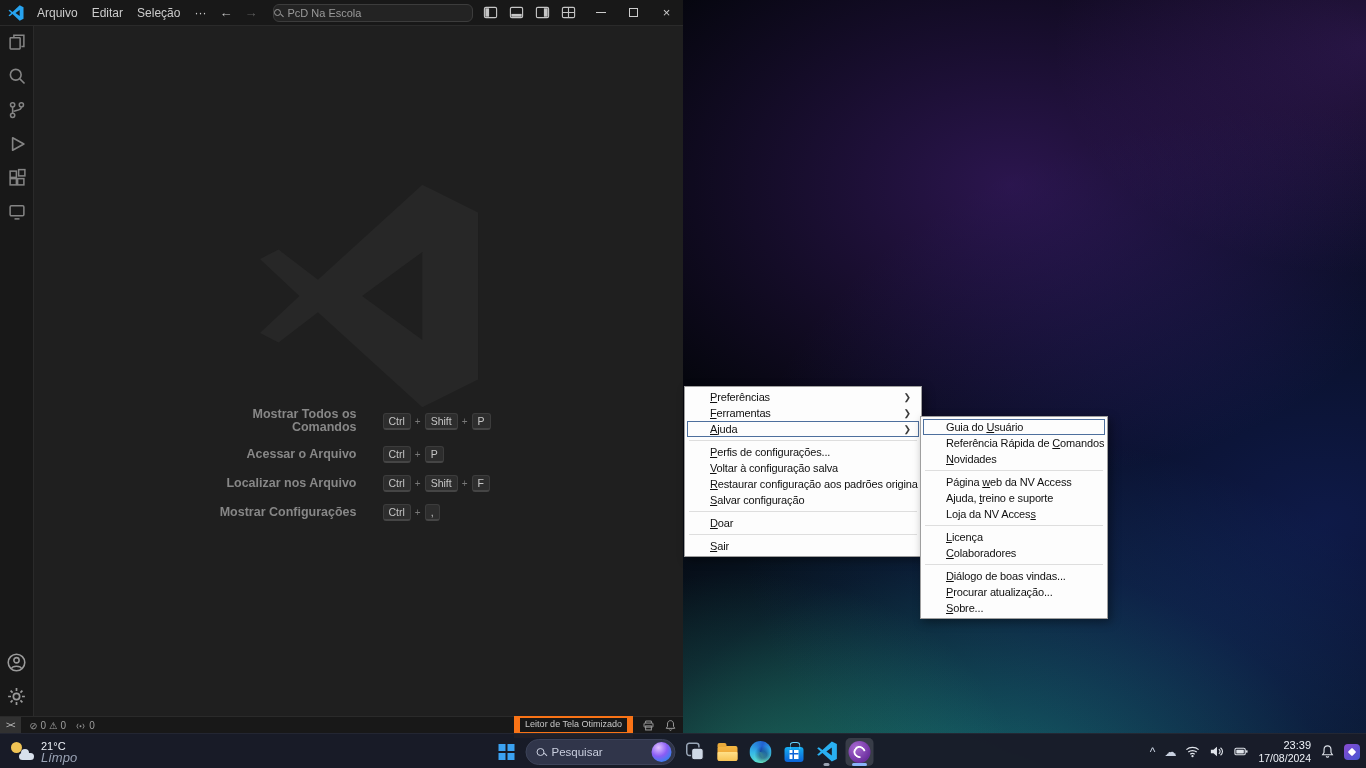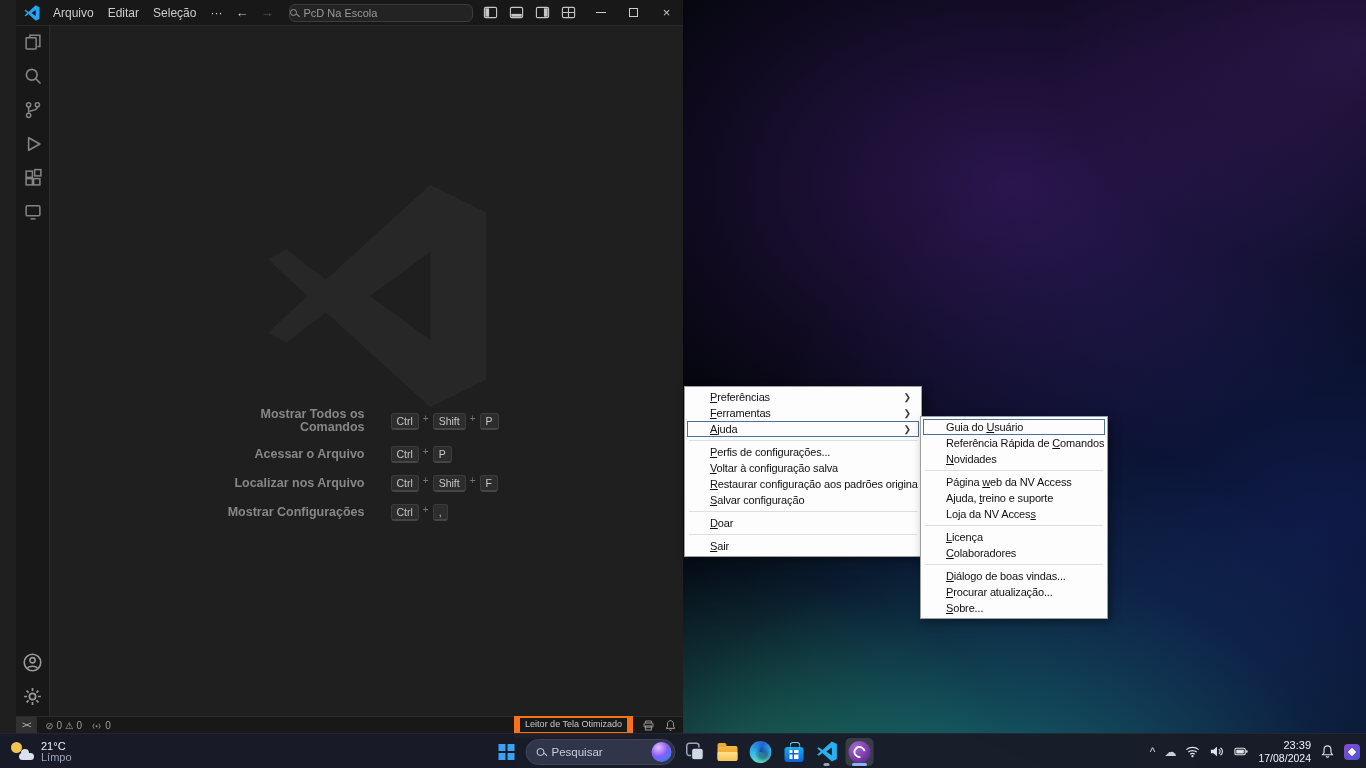--- a/index.html
+++ b/index.html
@@ -11,21 +11,21 @@
     background:
       radial-gradient(620px 420px at 74% 24%, rgba(110,48,190,0.36), transparent 70%),
       radial-gradient(900px 640px at 97% 68%, rgba(36,72,205,0.30), transparent 65%),
       radial-gradient(780px 560px at 72% 106%, rgba(38,208,192,0.50), rgba(24,110,150,0.18) 45%, transparent 68%),
       radial-gradient(420px 300px at 54% 100%, rgba(70,212,140,0.28), transparent 65%),
       radial-gradient(520px 380px at 100% 6%, rgba(132,62,212,0.26), transparent 60%),
       #05060e; }
 
   
   .vscode-window { position:absolute; left:0; top:0; width:683px; height:733px;
-    background:#1f1f1f; display:flex; flex-direction:column; color:#ccc;padding-left:16px; }
+    background:#1f1f1f; display:flex; flex-direction:column; color:#ccc; }
 
   .titlebar { height:26px; min-height:26px; background:#181818; border-bottom:1px solid #2a2a2a;
     display:flex; align-items:center; font-size:12px; color:#cccccc; }
   .vs-logo { width:16px; height:16px; margin:0 6px 0 8px; flex:none; }
   .menu-btn { padding:2px 7px; border-radius:4px; white-space:nowrap; }
   .tb-spacer { flex:1; }
   .nav-btn { padding:0 6px; font-size:13px; color:#c5c5c5; }
   .nav-btn.fwd { color:#5d5d5d; }
   .command-center { width:258px; height:18px; margin:0 10px; background:#232323;
     border:1px solid #3c3c3c; border-radius:6px; display:flex; align-items:center;
@@ -46,21 +46,21 @@
   .ab-icon { width:24px; height:24px; display:flex; align-items:center; justify-content:center; }
   .ab-bottom { margin-top:auto; display:flex; flex-direction:column; gap:10px; }
 
   .editor { flex:1; position:relative; background:#1f1f1f; overflow:hidden; }
   .watermark { position:absolute; left:50%; top:154px; transform:translateX(-50%); margin-left:10px; }
 
   .shortcuts { position:absolute; top:382px; left:50%; transform:translateX(-50%); margin-left:22px;
     display:flex; flex-direction:column; gap:12px; }
   .srow { display:flex; align-items:center; gap:26px; }
   .slabel { width:148px; text-align:right; color:#878787; font-size:12.5px; line-height:13px; font-weight:700; }
-  .skeys { display:flex; gap:4px; min-width:170px; }
+  .skeys { display:flex; align-items:center; gap:4px; min-width:170px; }
   .key { background:#2d2d2d; border:1px solid #3c3c3c; border-bottom:2px solid #454545;
     border-radius:3px; padding:1px 5px; font-size:10.5px; color:#c5c5c5; line-height:12px; }
   .plus { color:#787878; font-size:10px; }
 
   .statusbar { height:17px; min-height:17px; background:#181818; border-top:1px solid #2a2a2a;
     display:flex; align-items:center; font-size:10px; color:#9d9d9d; gap:9px; padding-right:6px; }
   .remote-box { background:#313131; height:16px; padding:0 6px; display:flex; align-items:center;
     font-size:9px; letter-spacing:-1px; color:#c0c0c0; }
   .sb-item { display:flex; align-items:center; gap:3px; }
   .sb-ico { font-size:9.5px; }
@@ -85,21 +85,21 @@
     background:rgba(25,28,40,0.97); border-top:1px solid rgba(255,255,255,0.05);
     color:#e8ecf4; }
   .weather { position:absolute; left:10px; top:0; height:35px; display:flex; align-items:center; gap:7px; }
   .weather-icon { position:relative; width:24px; height:22px; }
   .wmoon { position:absolute; left:1px; top:1px; width:11px; height:11px; border-radius:50%;
     background:#f0c455; }
   .wcloud { position:absolute; right:0; bottom:3px; width:15px; height:7px; background:#d8e1ec; border-radius:7px; }
   .wcloud::before { content:""; position:absolute; left:2px; top:-4px; width:8px; height:8px;
     border-radius:50%; background:#d8e1ec; }
   .weather-temp { font-size:11px; color:#eef2f8; line-height:12px; }
-  .weather-cond { font-size:11px; color:#9aa3b5; line-height:11px; }
+  .weather-cond { font-size:13px; color:#9aa3b5; line-height:11px;font-style:italic; }
 
   .tb-center { position:absolute; left:50%; top:0; height:35px; transform:translateX(-50%);
     display:flex; align-items:center; gap:5px; }
   .start-btn { width:28px; height:28px; border-radius:5px; display:flex; align-items:center; justify-content:center; }
   .win-logo { width:16px; height:16px; display:grid; grid-template-columns:7px 7px; grid-template-rows:7px 7px; gap:2px; }
   .win-logo span { background:#3ba2f2; }
   .search-pill { width:150px; height:26px; border-radius:13px; background:#30354a;
     border:1px solid #3d4359; display:flex; align-items:center; gap:7px; padding:0 3px 0 10px;
     font-size:11.5px; color:#c9cede; }
   .pill-mag { width:8px; height:8px; border:1.4px solid #c9cede; border-radius:50%; position:relative; flex:none; }

